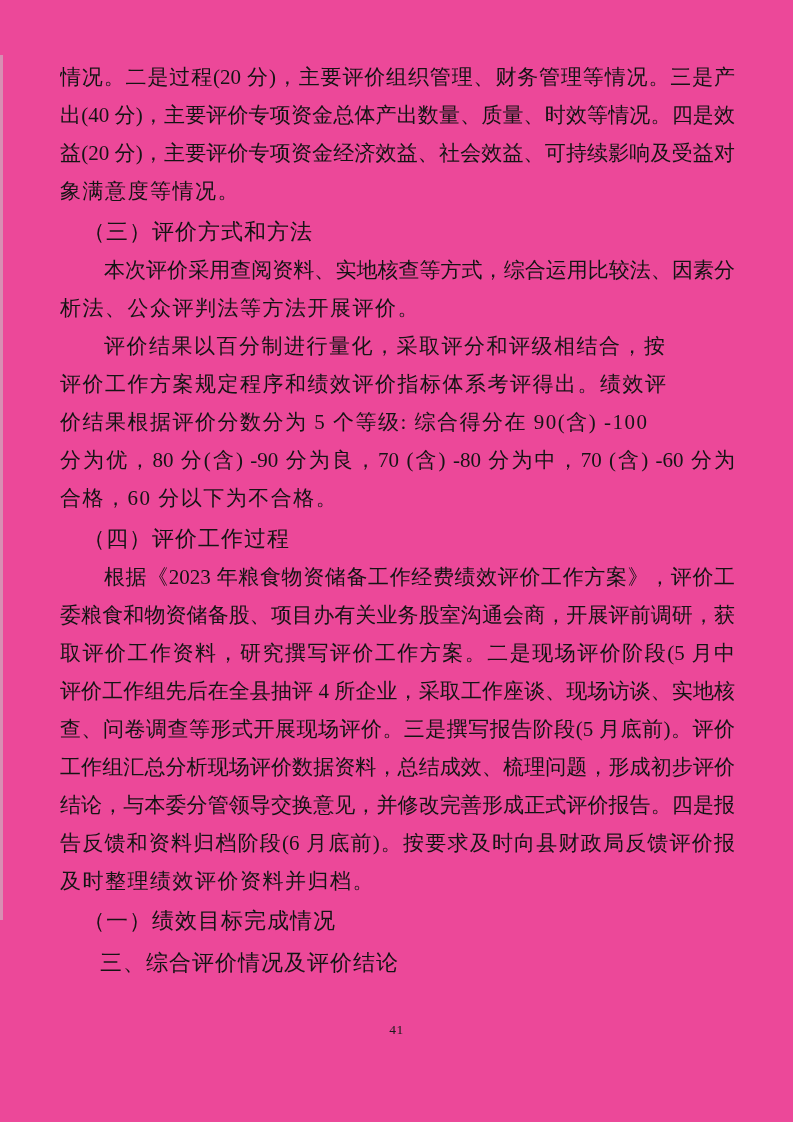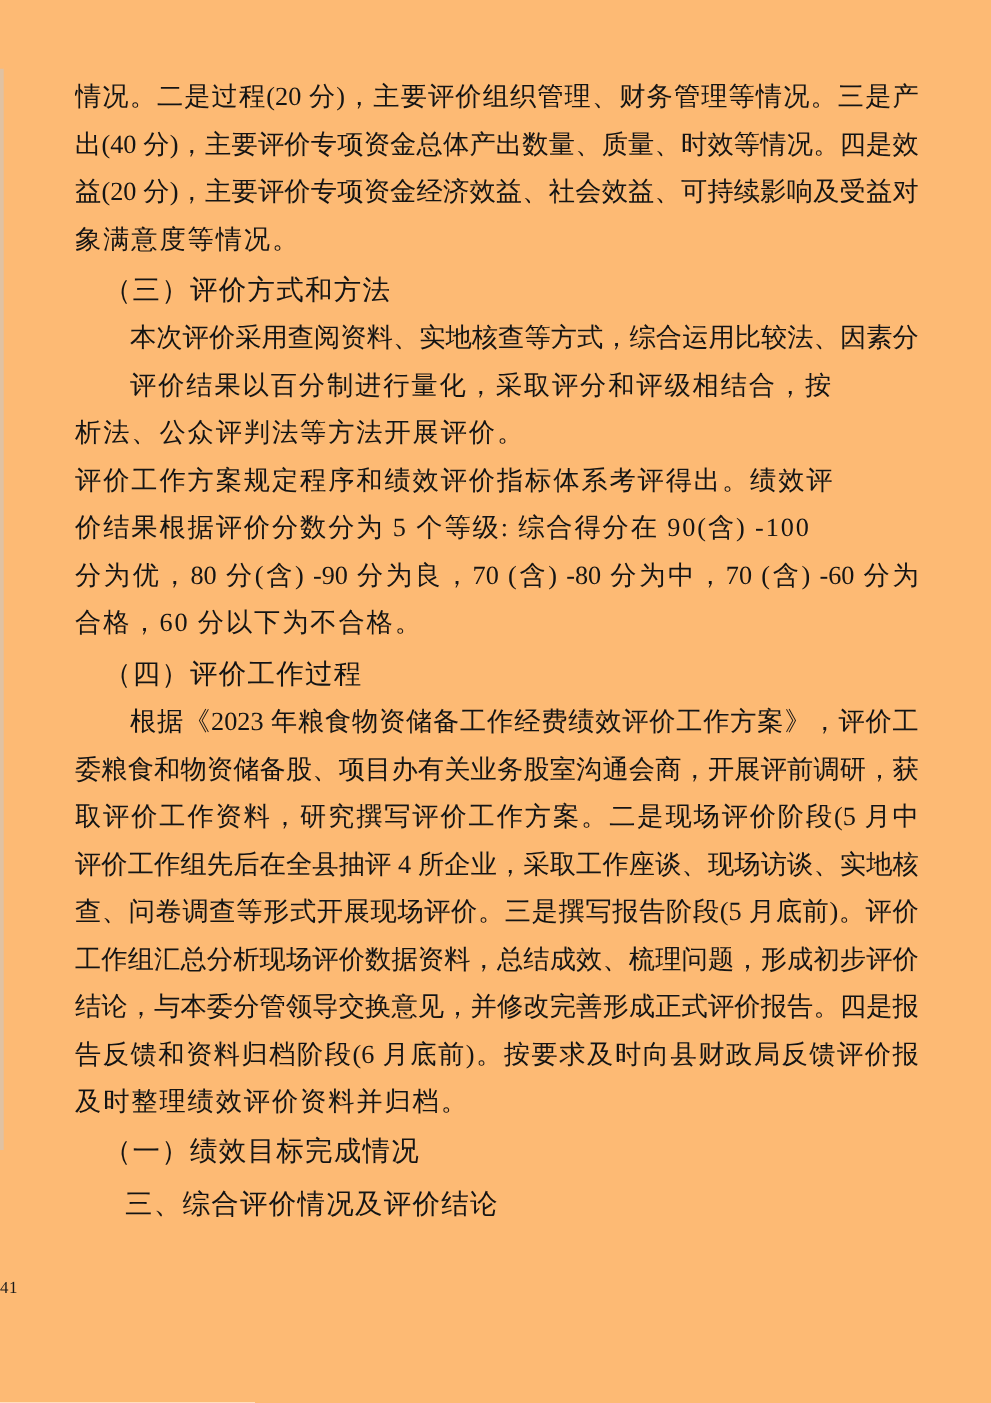--- a/index.html
+++ b/index.html
@@ -1,21 +1,21 @@
 <!DOCTYPE html>
 <html><head>
 <meta charset="utf-8">
 <style>
   * { margin: 0; padding: 0; box-sizing: border-box; }
   html, body { background: #ffffff; }
   .page {
     position: relative;
     width: 793px;
     height: 1122px;
-    background: #fdba74;
+    background: #ec4899;
     overflow: hidden;
     font-family: "Liberation Serif", "DejaVu Serif", serif;
     color: #141414;
   }
   .scan-edge {
     position: absolute;
     left: 0; top: 55px;
     width: 3px; height: 865px;
     background: #c9c9c9;
     opacity: 0.55;
@@ -50,20 +50,21 @@
     letter-spacing: 1px;
     white-space: nowrap;
   }
   .h-paren  { padding-left: 23px; margin-top: 3px; }
   .h-number { padding-left: 40px; margin-top: 4px; }
   .h-paren2 { padding-left: 23px; margin-top: 2px; }
   .page-number {
     position: absolute;
     left: 0; top: 1022px;
     width: 100%;
+    text-align: center;
     font-size: 13.5px;
     letter-spacing: 0.5px;
     color: #1a1a1a;
     font-family: "Liberation Serif", "DejaVu Serif", serif;
   }
 </style>
 </head>
 <body>
 
 <div class="page">
@@ -72,23 +73,23 @@
   <div class="text-col">
 
     <div class="line just">情况。二是过程(20 分)，主要评价组织管理、财务管理等情况。三是产</div>
     <div class="line just">出(40 分)，主要评价专项资金总体产出数量、质量、时效等情况。四是效</div>
     <div class="line just">益(20 分)，主要评价专项资金经济效益、社会效益、可持续影响及受益对</div>
     <div class="line">象满意度等情况。</div>
 
     <div class="line heading h-paren">（三）评价方式和方法</div>
 
     <div class="line just indent2">本次评价采用查阅资料、实地核查等方式，综合运用比较法、因素分</div>
+    <div class="line">析法、公众评判法等方法开展评价。</div>
+
     <div class="line indent2">评价结果以百分制进行量化，采取评分和评级相结合，按</div>
-
-    <div class="line">析法、公众评判法等方法开展评价。</div>
     <div class="line">评价工作方案规定程序和绩效评价指标体系考评得出。绩效评</div>
     <div class="line">价结果根据评价分数分为 5 个等级: 综合得分在 90(含) -100</div>
     <div class="line just">分为优，80 分(含) -90 分为良，70 (含) -80 分为中，70 (含) -60 分为</div>
     <div class="line">合格，60 分以下为不合格。</div>
 
     <div class="line heading h-paren">（四）评价工作过程</div>
 
     <div class="line just indent2">根据《2023 年粮食物资储备工作经费绩效评价工作方案》，评价工作</div>
     <div class="line just">委粮食和物资储备股、项目办有关业务股室沟通会商，开展评前调研，获</div>
     <div class="line just">取评价工作资料，研究撰写评价工作方案。二是现场评价阶段(5 月中旬)。</div>

